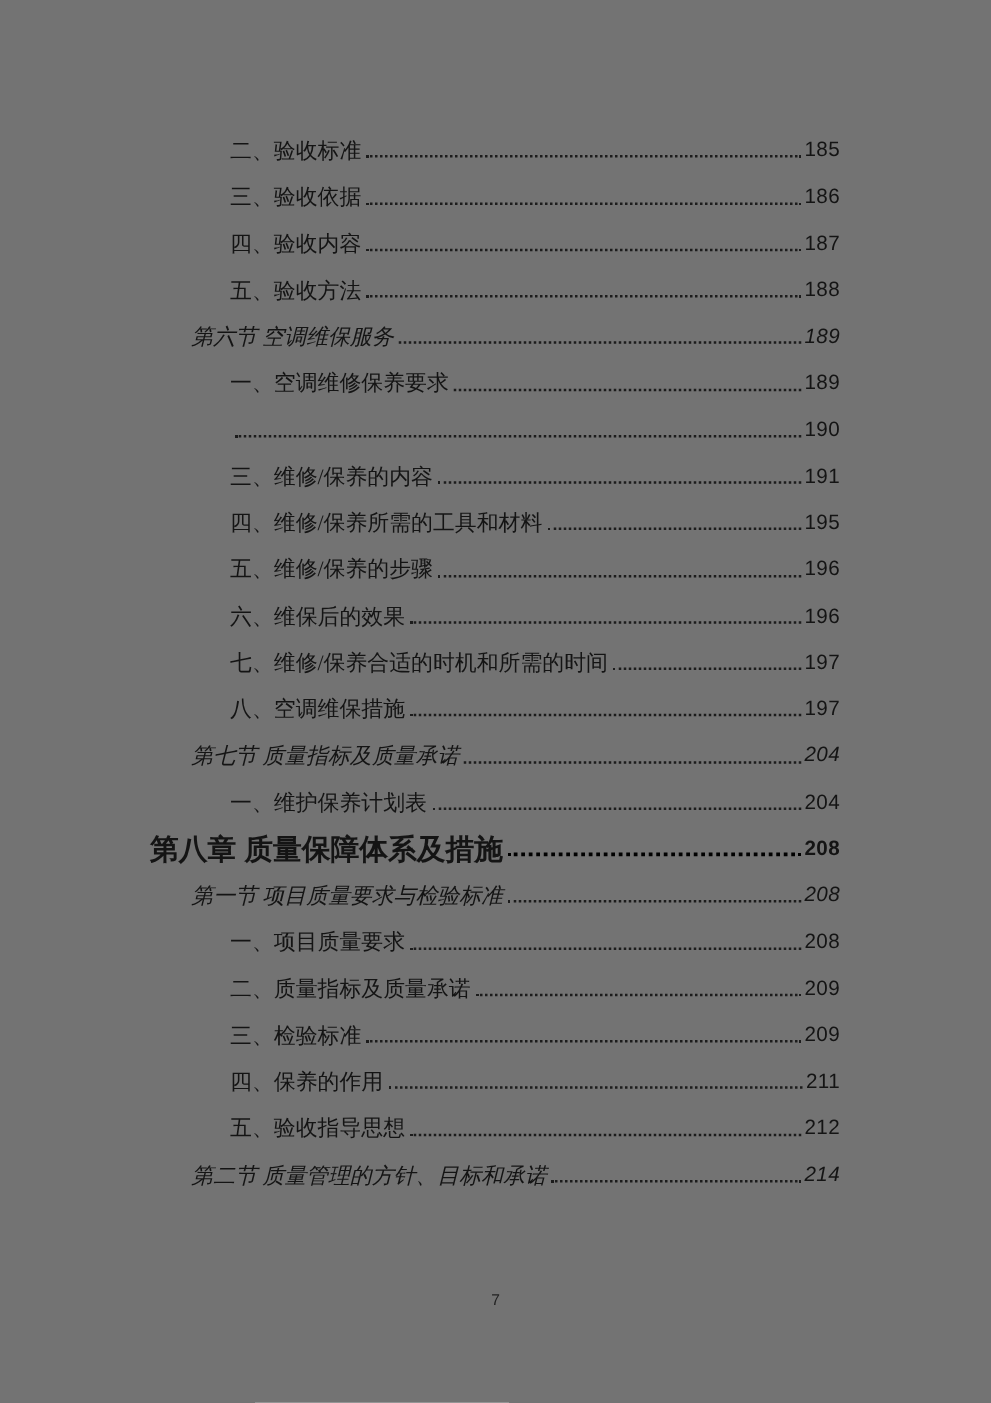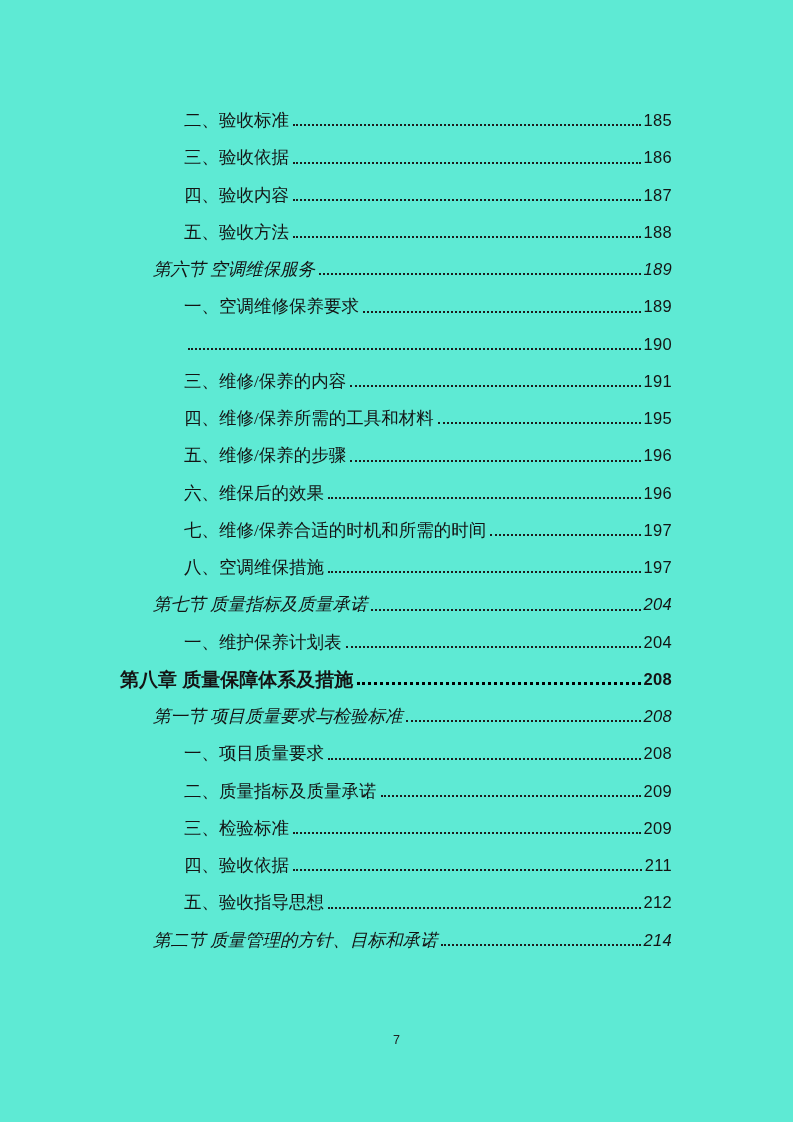--- a/index.html
+++ b/index.html
@@ -1,28 +1,28 @@
 <!DOCTYPE html>
 <html><head>
 <meta charset="utf-8">
 <style>
   html,body{margin:0;padding:0;}
   body{
     width:793px;height:1122px;background:#ffffff;overflow:hidden;position:relative;
     font-family:"Liberation Serif","DejaVu Serif",serif;color:#111;
   }
-  .doc-page{position:absolute;inset:0;background:#5eead4;}
+  .doc-page{position:absolute;inset:0;background:#737373;}
   .toc{position:absolute;top:102px;left:120px;right:121px;}
   .toc-row{display:flex;align-items:flex-end;height:37.25px;}
   .toc-label{white-space:nowrap;font-size:17.5px;line-height:37.25px;color:#141414;}
   .dots{flex:1 1 auto;min-width:16px;border-bottom:2px dotted #1c1c1c;margin:0 3px 13px 4px;}
   .toc-page{font-family:"Liberation Sans","DejaVu Sans",sans-serif;font-size:16.5px;line-height:37.25px;color:#141414;letter-spacing:.3px;}
   .lv2{padding-left:33px;font-style:italic;}
   .lv3{padding-left:64px;}
-  .lv1 .toc-label{font-weight:700;font-size:19px;font-family:"Liberation Sans","DejaVu Sans",sans-serif;text-align:center;}
+  .lv1 .toc-label{font-weight:700;font-size:23px;font-family:"Liberation Sans","DejaVu Sans",sans-serif;text-align:center;}
   .lv1 .toc-page{font-weight:700;}
   .lv1 .dots{border-bottom-width:3px;border-bottom-color:#000;}
   .footer{
     position:absolute;top:1033px;left:0;width:100%;text-align:center;
     font-family:"Liberation Sans","DejaVu Sans",sans-serif;font-size:12.5px;color:#222;
   }
 </style>
 </head>
 <body>
 
@@ -121,21 +121,21 @@
     <span class="toc-label">二、质量指标及质量承诺</span>
     <span class="dots"></span>
     <span class="toc-page">209</span>
   </div>
       <div class="toc-row lv3">
     <span class="toc-label">三、检验标准</span>
     <span class="dots"></span>
     <span class="toc-page">209</span>
   </div>
       <div class="toc-row lv3">
-    <span class="toc-label">四、验收依据</span>
+    <span class="toc-label">四、保养的作用</span>
     <span class="dots"></span>
     <span class="toc-page">211</span>
   </div>
       <div class="toc-row lv3">
     <span class="toc-label">五、验收指导思想</span>
     <span class="dots"></span>
     <span class="toc-page">212</span>
   </div>
       <div class="toc-row lv2">
     <span class="toc-label">第二节 质量管理的方针、目标和承诺</span>

